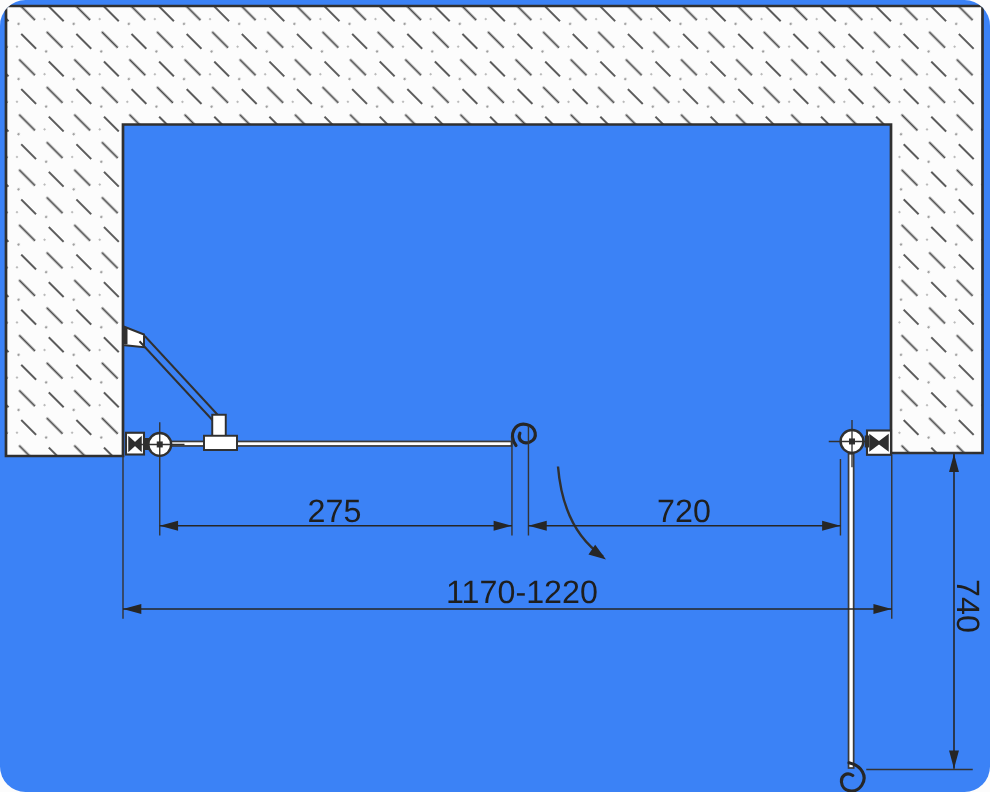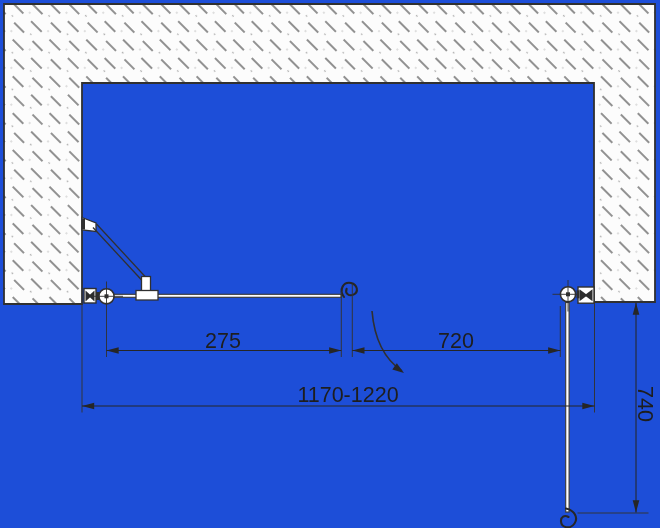--- a/index.html
+++ b/index.html
@@ -1,17 +1,17 @@
 <!DOCTYPE html>
 <html><head>
 <meta charset="utf-8">
 <style>
   html,body{margin:0;padding:0;background:#fcfcfc;}
-  .canvas{position:relative;width:660px;height:528px;background:#1d4ed8;overflow:hidden;
-          font-family:"Liberation Sans", sans-serif;}
+  .canvas{position:relative;width:660px;height:528px;background:#3b82f6;overflow:hidden;
+          font-family:"Liberation Sans", sans-serif;border-radius:17px;}
   svg{position:absolute;left:0;top:0;}
   .dim-label{font-family:"Liberation Sans", sans-serif;font-size:21.5px;fill:#1e1e1e;}
 </style>
 </head>
 <body>
 
 <div class="canvas">
 <svg width="660" height="528" viewBox="0 0 660 528">
   <defs>
     <pattern id="wallHatch" width="26" height="26" patternUnits="userSpaceOnUse" patternTransform="rotate(45)">

